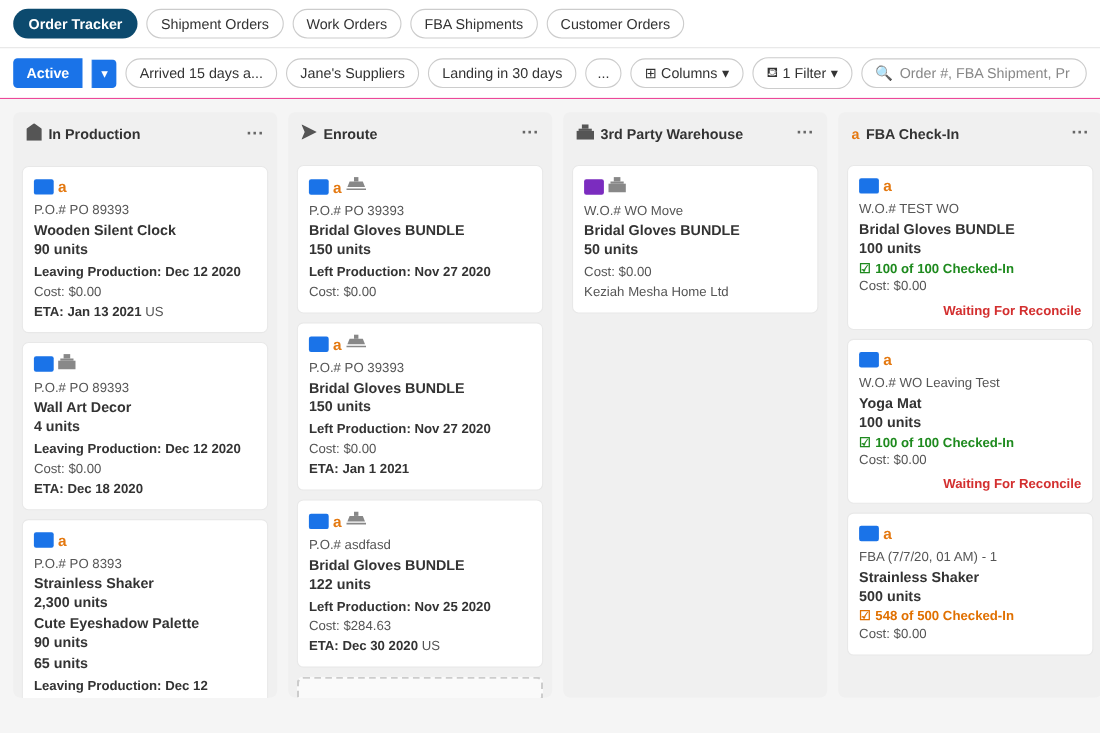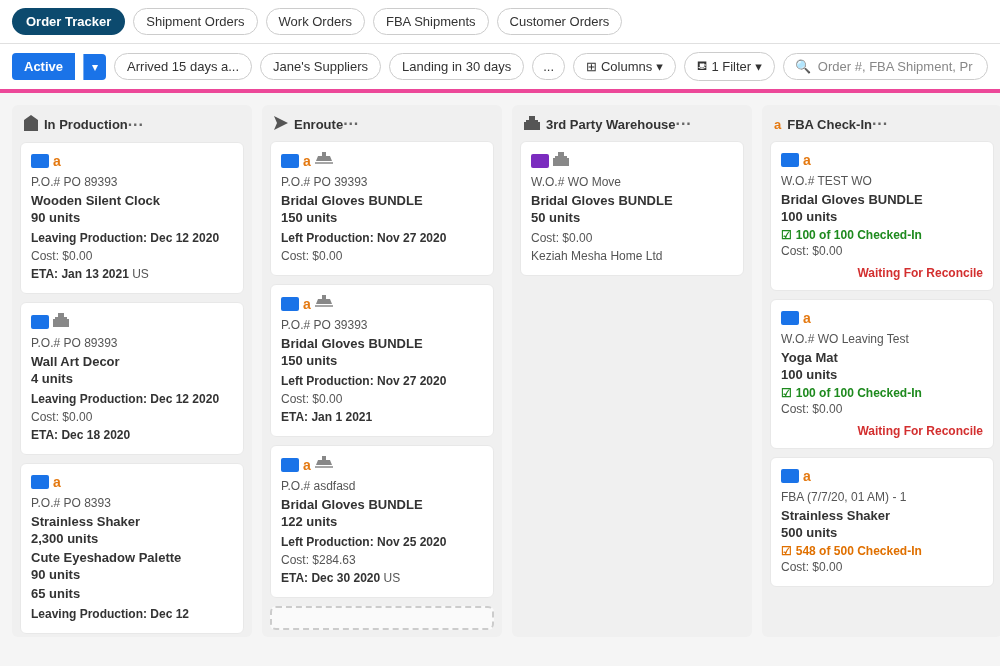--- a/index.html
+++ b/index.html
@@ -4,33 +4,33 @@
   <style>
     * { box-sizing: border-box; margin: 0; padding: 0; }
     body { font-family: -apple-system, BlinkMacSystemFont, 'Segoe UI', sans-serif; font-size: 13px; background: #f5f5f5; color: #333; overflow-x: hidden; }
 
     
     .top-nav { display: flex; align-items: center; gap: 8px; padding: 8px 12px; background: #fff; border-bottom: 1px solid #e0e0e0; }
     .btn-order-tracker { background: #0c4a6e; color: #fff; border: none; border-radius: 20px; padding: 6px 14px; font-size: 13px; font-weight: 600; cursor: pointer; }
     .btn-nav { background: #fff; color: #333; border: 1px solid #ccc; border-radius: 20px; padding: 5px 12px; font-size: 13px; cursor: pointer; }
 
     
-    .filter-bar { display: flex; align-items: center; gap: 8px; padding: 8px 12px; background: #fff; border-bottom: 4px solid #ec4899; }
+    .filter-bar { display: flex; align-items: center; gap: 8px; padding: 8px 12px; background: #fff; border-bottom: 1px solid #ec4899; }
     .btn-active { background: #1a73e8; color: #fff; border: none; border-radius: 4px 0 0 4px; padding: 6px 12px; font-size: 13px; font-weight: 600; cursor: pointer; }
     .btn-active-dropdown { background: #1a73e8; color: #fff; border: none; border-left: 1px solid rgba(255,255,255,0.4); border-radius: 0 4px 4px 0; padding: 6px 8px; cursor: pointer; font-size: 12px; }
     .btn-filter { background: #fff; color: #333; border: 1px solid #ccc; border-radius: 20px; padding: 5px 12px; font-size: 13px; cursor: pointer; white-space: nowrap; max-width: 150px; overflow: hidden; text-overflow: ellipsis; }
     .btn-more { background: #fff; color: #333; border: 1px solid #ccc; border-radius: 20px; padding: 5px 10px; font-size: 13px; cursor: pointer; }
     .btn-columns { display: flex; align-items: center; gap: 4px; background: #fff; color: #333; border: 1px solid #ccc; border-radius: 20px; padding: 5px 12px; font-size: 13px; cursor: pointer; }
     .btn-filter-count { display: flex; align-items: center; gap: 4px; background: #fff; color: #333; border: 1px solid #ccc; border-radius: 20px; padding: 5px 12px; font-size: 13px; cursor: pointer; }
     .search-box { display: flex; align-items: center; gap: 6px; background: #fff; border: 1px solid #ccc; border-radius: 20px; padding: 5px 12px; font-size: 13px; flex: 1; max-width: 220px; cursor: text; color: #888; }
 
     
     .kanban-board { display: flex; gap: 0; padding: 12px; overflow-x: auto; height: calc(666px - 110px); }
     .kanban-col { min-width: 240px; width: 240px; background: #f0f0f0; border-radius: 6px; margin-right: 10px; display: flex; flex-direction: column; flex-shrink: 0; }
-    .col-header { display: flex; align-items: center; justify-content: flex-start; padding: 10px 12px 8px; font-weight: 700; font-size: 13px; }
+    .col-header { display: flex; align-items: center; justify-content: space-between; padding: 10px 12px 20px; font-weight: 700; font-size: 13px; }
     .col-header-left { display: flex; align-items: center; gap: 6px; }
     .col-more { cursor: pointer; color: #666; font-size: 16px; font-weight: 700; }
     .cards-container { flex: 1; overflow-y: auto; padding: 0 8px 8px; display: flex; flex-direction: column; gap: 8px; }
 
     
     .card { background: #fff; border-radius: 6px; padding: 10px; border: 1px solid #e8e8e8; }
     .card-icons { display: flex; align-items: center; gap: 4px; margin-bottom: 6px; }
     .icon-square { width: 18px; height: 14px; border-radius: 2px; display: inline-block; }
     .icon-blue { background: #1a73e8; }
     .icon-purple { background: #7b2cbf; }

